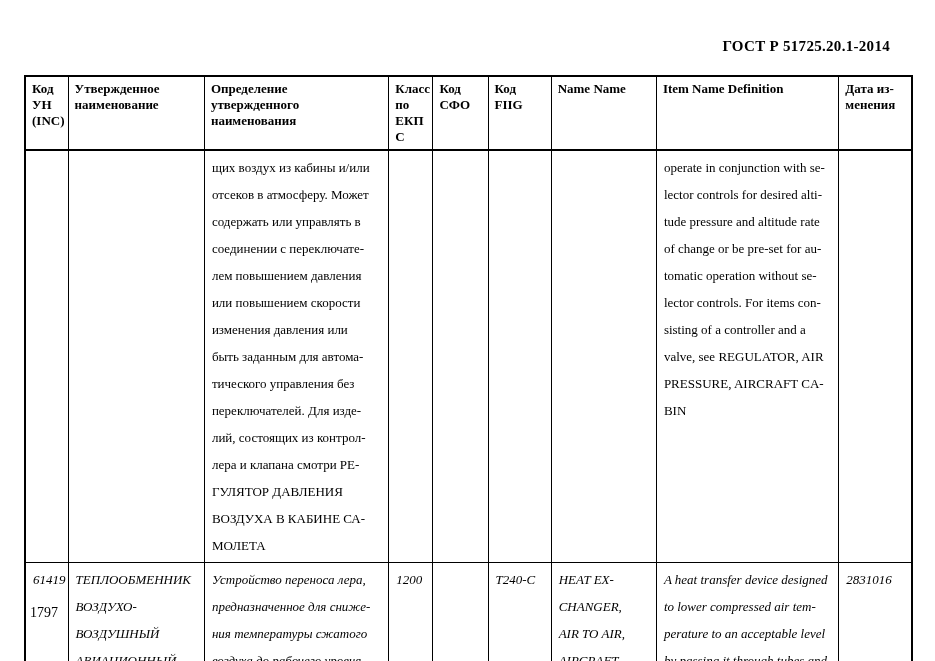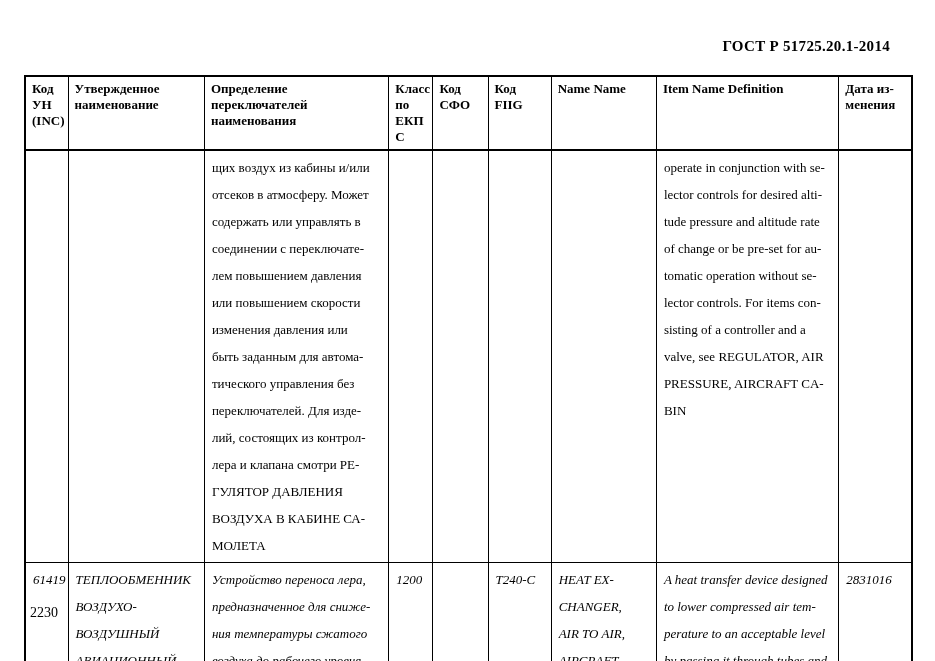--- a/index.html
+++ b/index.html
@@ -95,21 +95,21 @@
       <col class="col-date">
     </colgroup>
     <thead>
       <tr>
         <th>Код
 УН
 (INC)</th>
         <th>Утвержденное
 наименование</th>
         <th>Определение
-переключателей
+утвержденного
 наименования</th>
         <th>Класс
 по
 ЕКП
 С</th>
         <th>Код
 СФО</th>
         <th>Код
 FIIG</th>
         <th>Name Name</th>
@@ -172,15 +172,15 @@
 AIRCRAFT</td>
         <td>A heat transfer device designed
 to lower compressed air tem-
 perature to an acceptable level
 by passing it through tubes and</td>
         <td>2831016</td>
       </tr>
     </tbody>
   </table>
 
-  <div class="page-number">2230</div>
+  <div class="page-number">1797</div>
 
 </div>
 
 </body></html>

